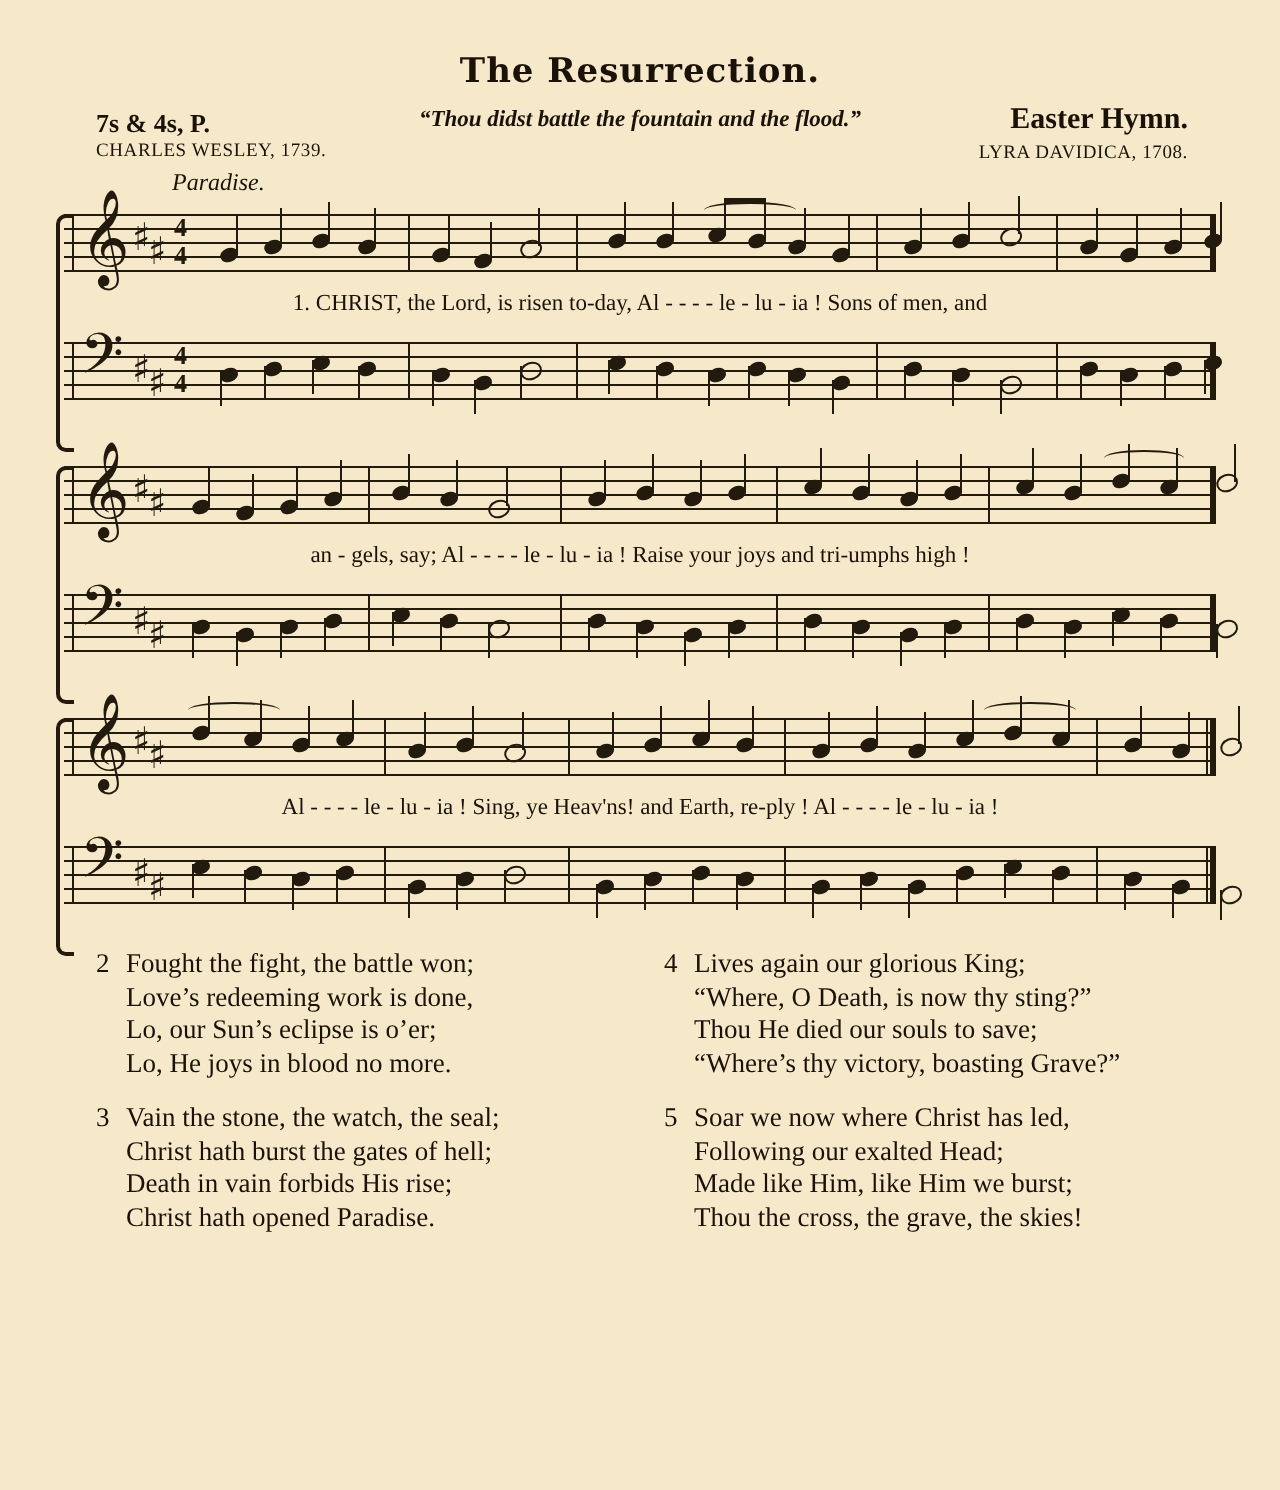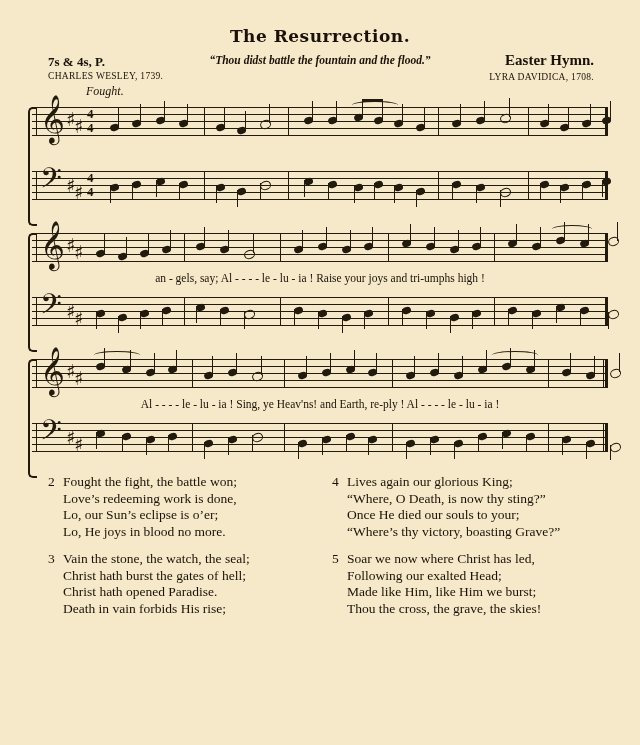--- a/index.html
+++ b/index.html
@@ -241,21 +241,21 @@
 <body>
 
 <div class="page">
 
   <div class="section-title">The Resurrection.</div>
 
 
   <div class="meta-row">
     <span class="meter">7s &amp; 4s, P.</span>
     <span class="author">CHARLES WESLEY, 1739.</span>
-    <span class="tempo">Fought.</span>
+    <span class="tempo">Paradise.</span>
     <span class="epigraph">“Thou didst battle the fountain and the flood.”</span>
     <span class="tune-name">Easter Hymn.</span>
     <span class="tune-source">LYRA DAVIDICA, 1708.</span>
   </div>
 
   <div class="music">
 
     <div class="system">
       <div class="brace"></div>
 
@@ -316,20 +316,21 @@
           <div class="stem" style="left:516px; top:6px;"></div>
         <div class="note" style="left:528px; top:26px;"></div>
           <div class="stem" style="left:536px; top:10px;"></div>
         <div class="note" style="left:550px; top:22px;"></div>
           <div class="stem" style="left:558px; top:6px;"></div>
         <div class="note" style="left:570px; top:19px;"></div>
           <div class="stem" style="left:578px; top:3px;"></div>
         <div class="barline thick" style="right:0px;"></div>
       </div>
 
+      <div class="lyric-line" style="top:48px;">1. CHRIST, the Lord, is   risen to-day,   Al - - - - le - lu - ia !   Sons of men, and</div>
 
       <div class="stave-box" style="margin-top:18px;">
         <div class="stave-lines">
             <i></i>
             <i></i>
             <i></i>
             <i></i>
             <i></i>
           </div>
         <div class="barline" style="left:4px;"></div>
@@ -655,32 +656,32 @@
           <div>Love’s redeeming work is done,</div>
           <div>Lo, our Sun’s eclipse is o’er;</div>
           <div>Lo, He joys in blood no more.</div>
         </div>
       </div>
       <div class="verse">
         <div class="verse-num">3</div>
         <div class="verse-lines">
           <div>Vain the stone, the watch, the seal;</div>
           <div>Christ hath burst the gates of hell;</div>
+          <div>Death in vain forbids His rise;</div>
           <div>Christ hath opened Paradise.</div>
-          <div>Death in vain forbids His rise;</div>
         </div>
       </div>
     </div>
     <div class="verse-col">
       <div class="verse">
         <div class="verse-num">4</div>
         <div class="verse-lines">
           <div>Lives again our glorious King;</div>
           <div>“Where, O Death, is now thy sting?”</div>
-          <div>Once He died our souls to your;</div>
+          <div>Thou He died our souls to save;</div>
           <div>“Where’s thy victory, boasting Grave?”</div>
         </div>
       </div>
       <div class="verse">
         <div class="verse-num">5</div>
         <div class="verse-lines">
           <div>Soar we now where Christ has led,</div>
           <div>Following our exalted Head;</div>
           <div>Made like Him, like Him we burst;</div>
           <div>Thou the cross, the grave, the skies!</div>

